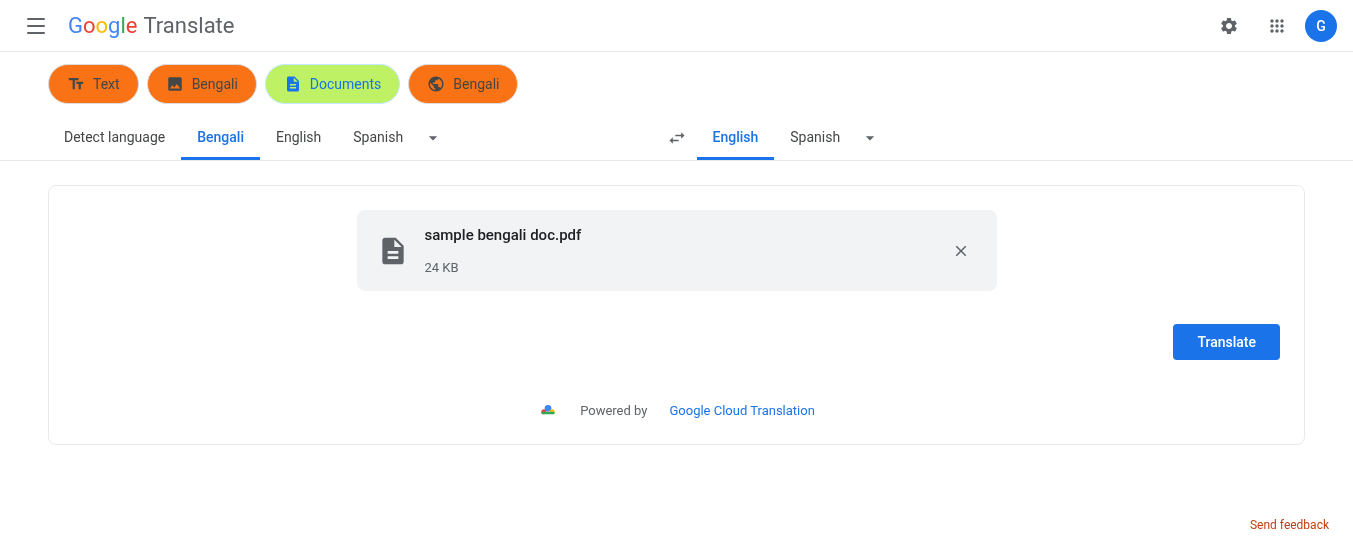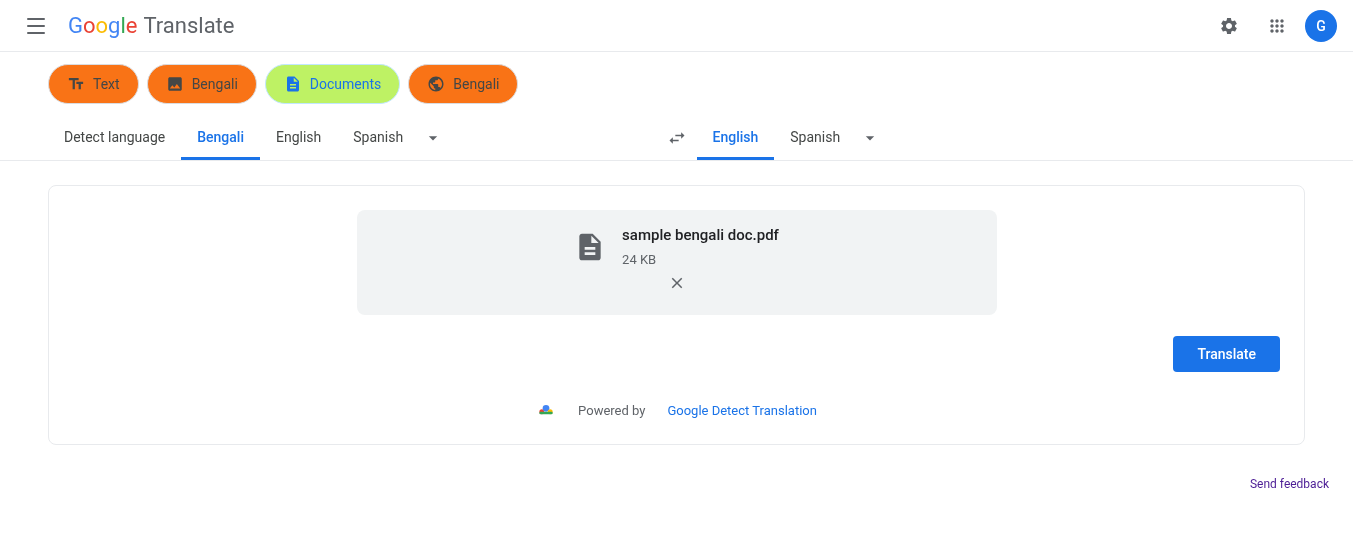--- a/index.html
+++ b/index.html
@@ -189,41 +189,40 @@
     }
     .file-card {
       display: flex;
       align-items: center;
       justify-content: space-between;
       background: #f1f3f4;
       border-radius: 8px;
       padding: 16px 20px;
       width: 640px;
       max-width: 100%;
-      flex-direction: column;
     }
     .file-card-left {
       display: flex;
       align-items: center;
       gap: 16px;
     }
     .file-icon {
       color: #5f6368;
       font-size: 28px;
     }
     .file-info {}
     .file-name {
       font-size: 15px;
       color: #202124;
       font-weight: 500;
     }
     .file-size {
       font-size: 13px;
       color: #5f6368;
-      margin-top: 8px;
+      margin-top: 16px;
     }
     .file-close-btn {
       background: transparent;
       border: none;
       cursor: pointer;
       color: #5f6368;
       font-size: 18px;
       width: 32px;
       height: 32px;
       display: flex;
@@ -265,22 +264,23 @@
 
     
     .footer {
       display: flex;
       justify-content: flex-end;
       padding: 8px 24px;
       font-size: 12px;
       color: #5f6368;
     }
     .footer a {
-      color: #4c1d95;
+      color: #c2410c;
       text-decoration: none;
+      margin-top: 41px;
     }
 
     
     svg { display: block; }
   </style>
 </head>
 <body>
 
 <header class="header">
   <div class="header-left">
@@ -398,20 +398,20 @@
     <button class="translate-btn">Translate</button>
 
     <div class="powered-by">
       <svg class="gcloud-icon" viewBox="0 0 24 24" width="20" height="20">
         <circle cx="7" cy="14" r="3" fill="#ea4335"></circle>
         <circle cx="12" cy="10" r="4" fill="#4285f4"></circle>
         <circle cx="17" cy="14" r="3" fill="#fbbc05"></circle>
         <rect x="4" y="14" width="16" height="3" rx="1.5" fill="#34a853"></rect>
       </svg>
       <span>Powered by</span>
-      <a href="#">Google Detect Translation</a>
+      <a href="#">Google Cloud Translation</a>
     </div>
   </div>
 </main>
 
 <footer class="footer">
   <a href="#">Send feedback</a>
 </footer>
 
 </body></html>

